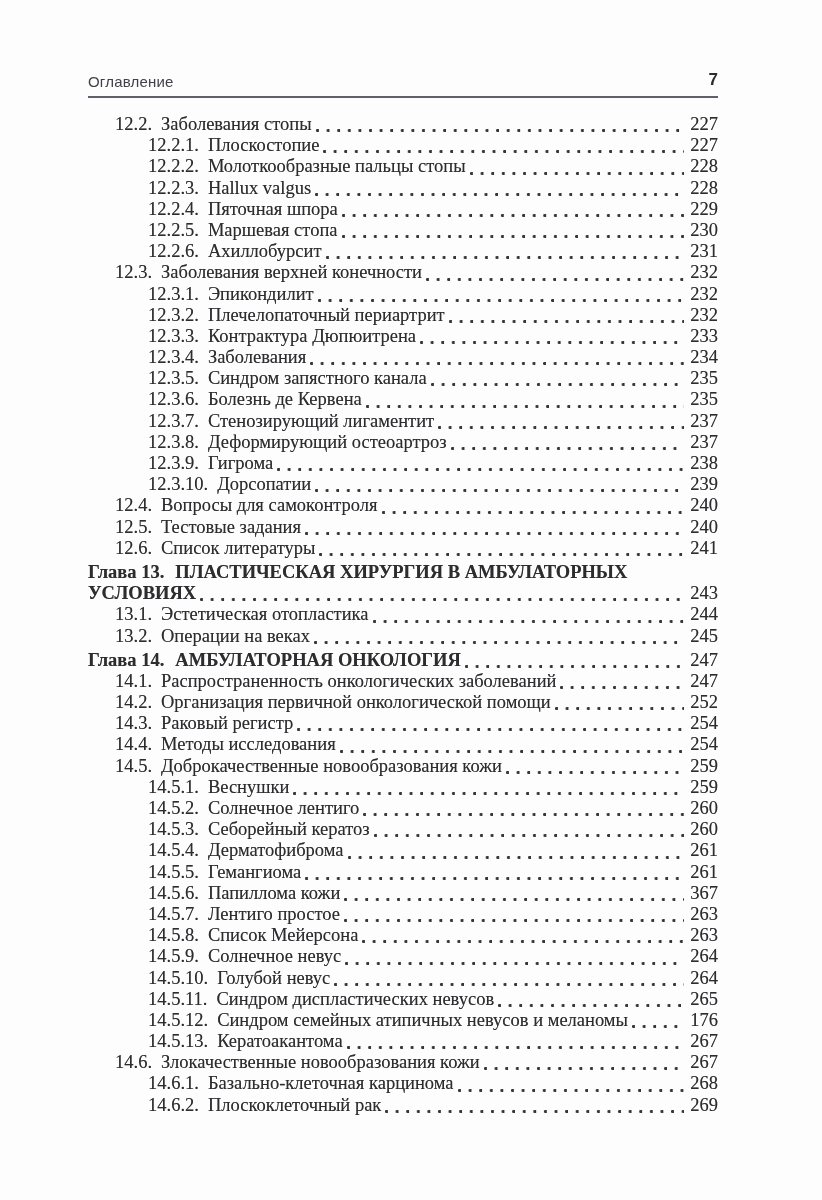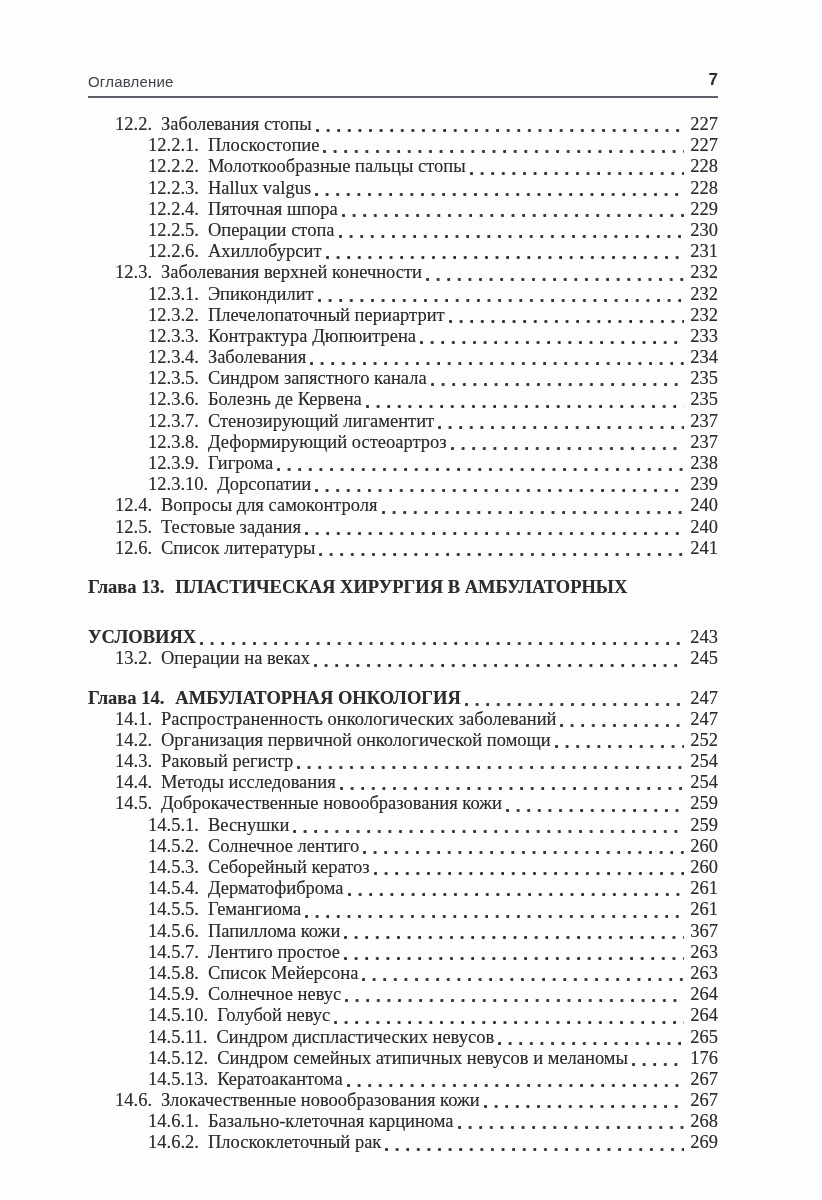--- a/index.html
+++ b/index.html
@@ -50,22 +50,22 @@
   }
   .row {
     display: flex;
     align-items: center;
     line-height: 21.2px;
     height: 21.2px;
     white-space: nowrap;
   }
   .row.section    { padding-left: 27px; }
   .row.subsection { padding-left: 60px; }
-  .row.chapter    { padding-left: 0; font-weight: 700; margin-top: 29px; }
-  .row.chapter:not(.cont) { margin-top: 18px; font-family: Liberation Serif, serif; }
+  .row.chapter    { padding-left: 0; font-weight: 700; }
+  .row.chapter:not(.cont) { margin-top: 3px; font-family: Liberation Serif, serif; }
   .num { margin-right: 9px; flex: 0 0 auto; }
   .row.chapter .num { margin-right: 11px; }
   .title { flex: 0 0 auto; }
   .leader {
     flex: 1 1 auto;
     position: relative;
     min-width: 14px;
     align-self: stretch;
   }
   .leader::after {
@@ -122,21 +122,21 @@
           <span class="pg">228</span>
         </div>
         <div class="row subsection">
           <span class="num">12.2.4.</span>
           <span class="title">Пяточная шпора</span>
           <span class="leader"></span>
           <span class="pg">229</span>
         </div>
         <div class="row subsection">
           <span class="num">12.2.5.</span>
-          <span class="title">Операции стопа</span>
+          <span class="title">Маршевая стопа</span>
           <span class="leader"></span>
           <span class="pg">230</span>
         </div>
         <div class="row subsection">
           <span class="num">12.2.6.</span>
           <span class="title">Ахиллобурсит</span>
           <span class="leader"></span>
           <span class="pg">231</span>
         </div>
         <div class="row section">
@@ -226,20 +226,26 @@
         <div class="row chapter">
           <span class="num">Глава 13.</span>
           <span class="title">ПЛАСТИЧЕСКАЯ ХИРУРГИЯ В АМБУЛАТОРНЫХ</span>
         </div>
         <div class="row chapter cont">
           <span class="title">УСЛОВИЯХ</span>
           <span class="leader"></span>
           <span class="pg">243</span>
         </div>
         <div class="row section">
+          <span class="num">13.1.</span>
+          <span class="title">Эстетическая отопластика</span>
+          <span class="leader"></span>
+          <span class="pg">244</span>
+        </div>
+        <div class="row section">
           <span class="num">13.2.</span>
           <span class="title">Операции на веках</span>
           <span class="leader"></span>
           <span class="pg">245</span>
         </div>
         <div class="row chapter">
           <span class="num">Глава 14.</span>
           <span class="title">АМБУЛАТОРНАЯ ОНКОЛОГИЯ</span>
           <span class="leader"></span>
           <span class="pg">247</span>

